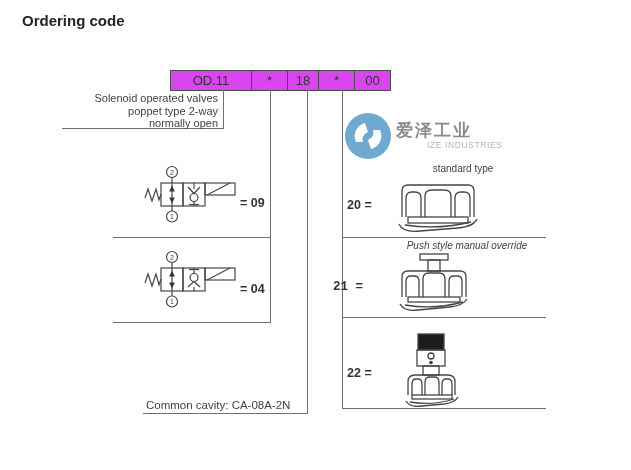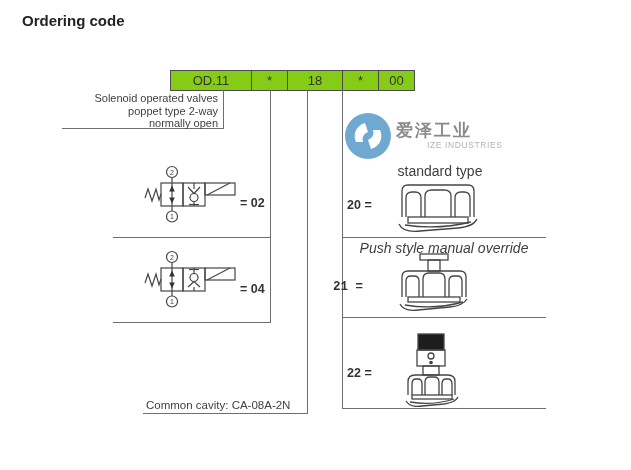--- a/index.html
+++ b/index.html
@@ -3,41 +3,41 @@
 <meta charset="utf-8">
 <style>
   html,body{margin:0;padding:0;background:#ffffff;}
   .canvas{position:relative;width:631px;height:470px;background:#ffffff;
           font-family:"Liberation Sans", sans-serif;color:#3f3f3f;overflow:hidden;}
   .vline{position:absolute;width:1px;background:#6f6f6f;}
   .hline{position:absolute;height:1px;background:#6f6f6f;}
   .page-title{position:absolute;left:22px;top:12px;font-size:15px;font-weight:bold;color:#232323;}
   .code-row{position:absolute;left:170px;top:70px;display:flex;}
   .code-box{box-sizing:border-box;height:21px;border:1px solid #4c4c4c;margin-left:-1px;
-            text-align:center;font-size:13px;line-height:19px;color:#333;background:#84cc16;}
+            text-align:center;font-size:13px;line-height:19px;color:#333;background:#d946ef;}
   .code-box:first-child{margin-left:0;}
   .callout{position:absolute;font-size:11px;line-height:12.5px;color:#3f3f3f;}
   .opt-code{position:absolute;font-size:12.5px;font-weight:600;color:#333;}
-  .opt-label{position:absolute;font-size:14px;color:#3f3f3f;}
+  .opt-label{position:absolute;font-size:10px;color:#3f3f3f;padding-left:23px;}
   .wm-cn{position:absolute;left:396px;top:119px;font-size:17px;font-weight:bold;
          color:#8a8a8a;letter-spacing:2px;}
   .wm-en{position:absolute;left:397px;top:140px;font-size:8.5px;color:#b3b3b3;letter-spacing:0.6px;margin-left:30px;}
   svg{position:absolute;display:block;}
 </style>
 </head>
 <body>
 
 <div class="canvas">
 
   <div class="page-title">Ordering code</div>
 
   <div class="code-row">
     <div class="code-box" style="width:82px;">OD.11</div>
     <div class="code-box" style="width:37px;">*</div>
-    <div class="code-box" style="width:56px;">18</div>
+    <div class="code-box" style="width:32px;">18</div>
     <div class="code-box" style="width:37px;">*</div>
     <div class="code-box" style="width:37px;">00</div>
   </div>
 
   <div class="vline" style="left:223px;top:90px;height:38px;"></div>
   <div class="hline" style="left:62px;top:128px;width:162px;"></div>
   <div class="vline" style="left:270px;top:90px;height:232px;"></div>
   <div class="vline" style="left:307px;top:90px;height:323px;"></div>
   <div class="vline" style="left:342px;top:90px;height:318px;"></div>
 
@@ -74,21 +74,21 @@
       <line x1="52" y1="39.5" x2="52" y2="44"></line>
       <line x1="47" y1="42.5" x2="57" y2="42.5"></line>
     </g>
     <g fill="#333" stroke="none">
       <polygon points="30,23.5 27.2,29.5 32.8,29.5"></polygon>
       <polygon points="30,41.5 27.2,35.5 32.8,35.5"></polygon>
     </g>
     <text x="30" y="12.6" font-size="7" text-anchor="middle" fill="#3f3f3f">2</text>
     <text x="30" y="57.2" font-size="7" text-anchor="middle" fill="#3f3f3f">1</text>
   </svg>
-  <div class="opt-code" style="left:240px;top:196px;">= 02</div>
+  <div class="opt-code" style="left:240px;top:196px;">= 09</div>
 
   <svg style="left:142px;top:247px;" width="126" height="70" viewBox="0 0 126 70">
     <g stroke="#454545" stroke-width="1.2" fill="none">
       <circle cx="30" cy="10" r="5.5"></circle>
       <circle cx="30" cy="54.5" r="5.5"></circle>
       <line x1="30" y1="15.5" x2="30" y2="21"></line>
       <line x1="30" y1="44" x2="30" y2="49"></line>
       <rect x="19" y="21" width="22" height="23"></rect>
       <rect x="41" y="21" width="22" height="23"></rect>
       <rect x="63" y="21" width="30" height="12"></rect>

